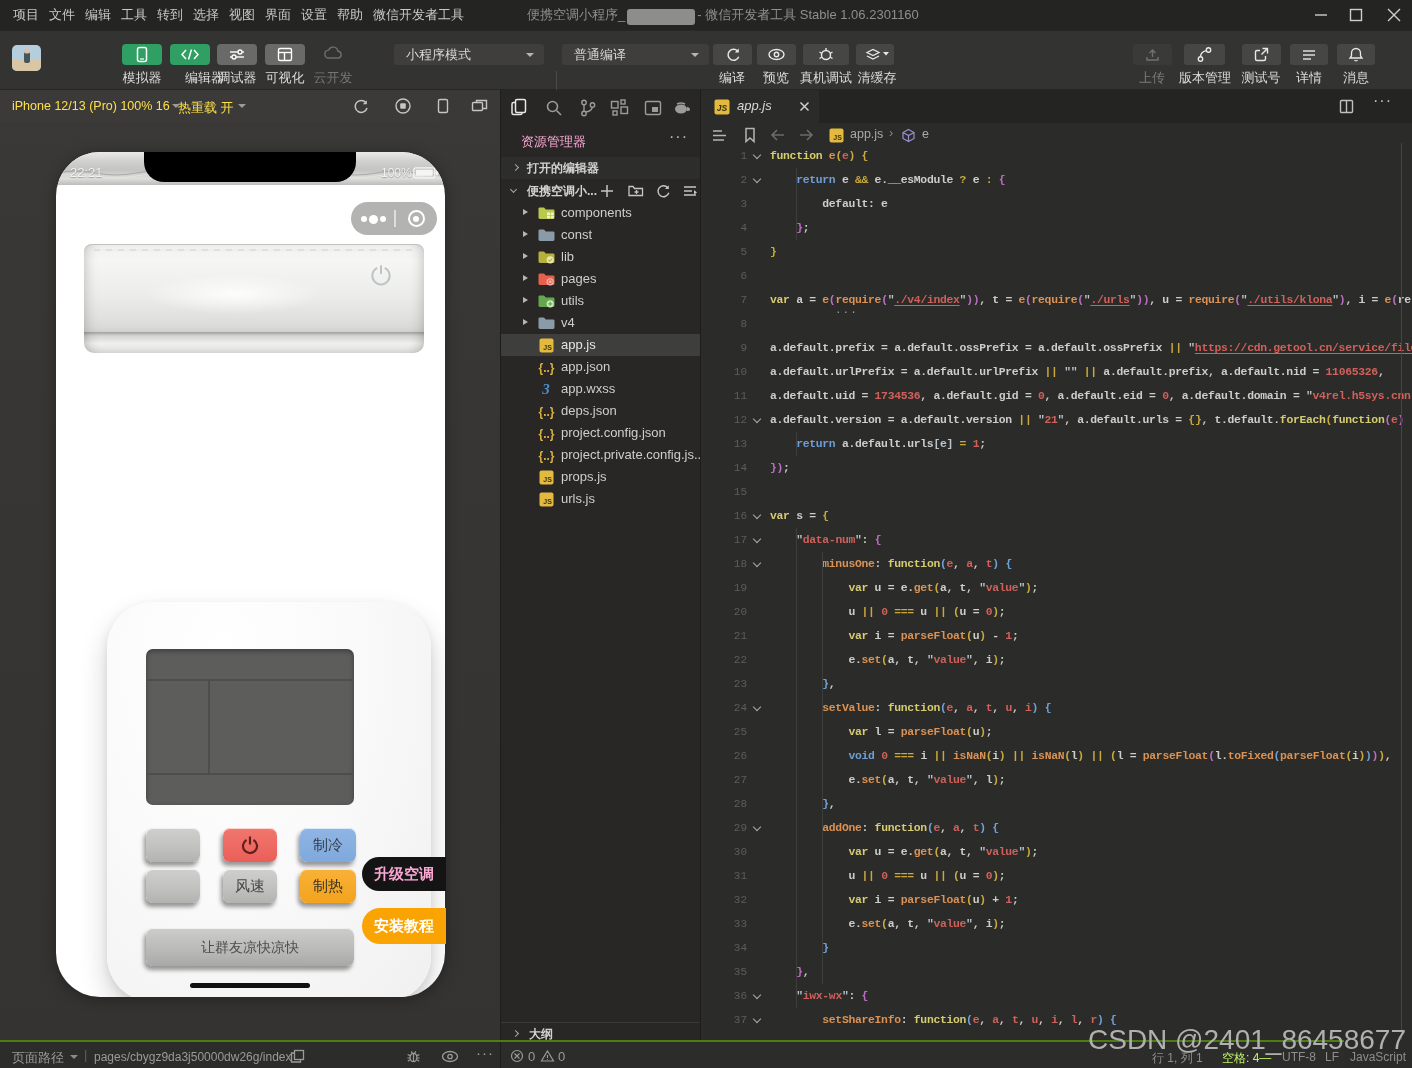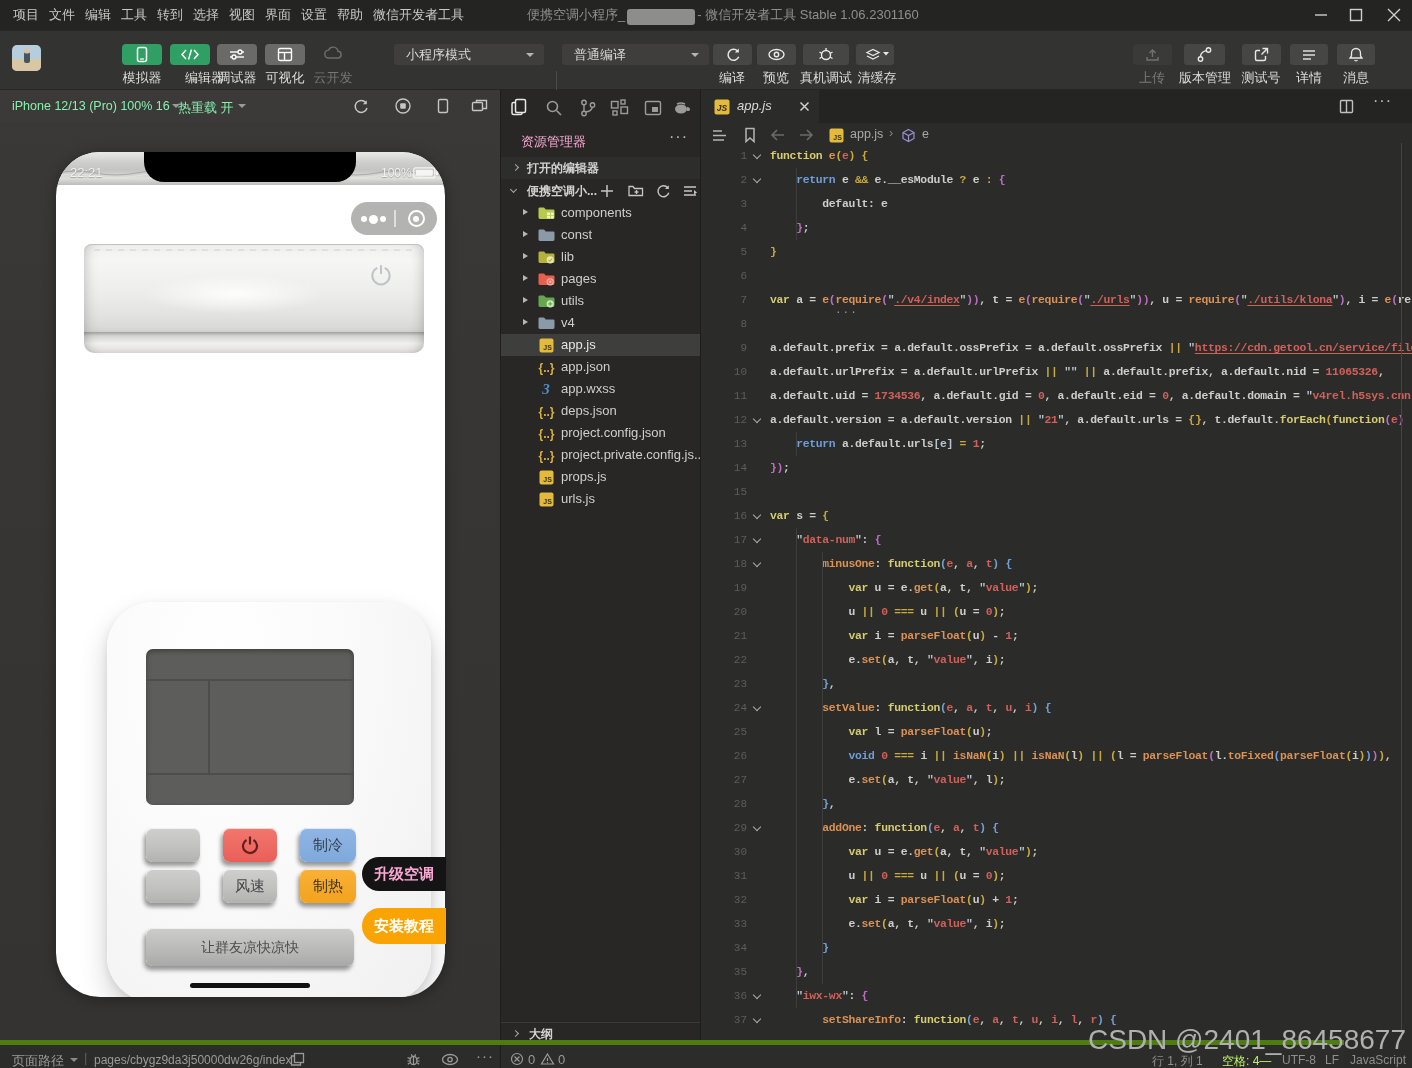--- a/index.html
+++ b/index.html
@@ -19,21 +19,21 @@
   .avatar { position:absolute; left:12px; top:14px; width:29px; height:26px; border-radius:5px; overflow:hidden; }
   .modebtn { position:absolute; top:13px; width:40px; height:21px; border-radius:4px; }
   .modebtn svg { display:block; margin:0 auto; }
   .toollabel { position:absolute; top:38px; font-size:13px; color:#dcdcdb; width:60px; text-align:center; }
   .drop { position:absolute; top:13px; height:21px; background:#3f3e3d; border-radius:3px; color:#d8d8d7; font-size:13px; line-height:21px; padding-left:12px; }
   .caret { position:absolute; right:10px; top:9px; width:0; height:0; border-left:4px solid transparent; border-right:4px solid transparent; border-top:4px solid #b5b5b5; }
   .iconbtn { position:absolute; top:13px; height:21px; background:#464645; border-radius:3px; }
 
   
   #simpanel { position:absolute; left:0; top:90px; width:500px; height:950px; background:linear-gradient(180deg,#3a3938 0%,#373635 30%,#343332 100%); }
-  #simbar { position:absolute; left:0; top:0; width:439px; height:32px; background:#3b3a39; color:#86efac; font-size:13px; }
+  #simbar { position:absolute; left:0; top:0; width:439px; height:32px; background:#3b3a39; color:#fde047; font-size:13px; }
   #phone { position:absolute; left:56px; top:62px; width:389px; height:845px; background:#ffffff; border-radius:44px; overflow:hidden; box-shadow:0 2px 14px rgba(0,0,0,0.35); }
 
   .rbtn { position:absolute; width:54px; height:34px; border-radius:7px; text-align:center; line-height:34px; font-size:15px; color:#45454a;
           background:linear-gradient(180deg,#cfcfcd 0%,#c0c0be 60%,#b2b2b0 100%);
           box-shadow:-2px 4px 4px rgba(0,0,0,0.4), inset 0 1px 0 rgba(255,255,255,0.7); }
   .rbtn.red { background:linear-gradient(180deg,#f1776e 0%,#ea5f58 100%); }
   .rbtn.blue { background:linear-gradient(180deg,#8fb5e4 0%,#7fa9dc 100%); color:#333d49; }
   .rbtn.orange { background:linear-gradient(180deg,#f8b138 0%,#f3a31d 100%); color:#3c3524; }
   .rbtn.wide { width:208px; height:38px; line-height:38px; color:#4e4e4d; font-size:14px;
           background:linear-gradient(180deg,#cdcdcb 0%,#b5b5b3 70%,#a8a8a6 100%); }
@@ -56,21 +56,21 @@
           font-family:"Liberation Mono",monospace; font-size:11.4px; letter-spacing:-0.30px; font-weight:bold; line-height:24px; white-space:pre; color:#cdcdcc; }
   #gutter { position:absolute; left:0; top:54px; width:46px; height:896px; text-align:right;
             font-family:"Liberation Mono",monospace; font-size:11px; line-height:24px; color:#5d5d5c; }
   #code > div { height:24px; } .kb { color:#6e9fd8; } .kf { color:#d6cc70; } .fn { color:#db9254; }
   .rd { color:#d0605a; } .op { color:#c9a93c; } .b1 { color:#c9a93c; } .b2 { color:#bb6ec0; }
   .b3 { color:#70a0d8; } .q { color:#b9c5ce; } .lk { text-decoration:underline; text-underline-offset:2px; }
   .guide { position:absolute; width:1px; background:#3e3e3c; }
   .fold { position:absolute; width:6px; height:6px; border-right:1.7px solid #ababab; border-bottom:1.7px solid #ababab; transform:rotate(45deg); }
 
   
-  #statusbar { position:absolute; left:0; top:1040px; width:1344px; height:28px; background:#2c2c2b; border-top:5px solid #4d7c0f; color:#9a9a99; font-size:13px; }
+  #statusbar { position:absolute; left:0; top:1040px; width:1344px; height:28px; background:#2c2c2b; border-top:2px solid #4d7c0f; color:#9a9a99; font-size:13px; }
 
   #watermark { position:absolute; left:1088px; top:1024px; color:#b0b0af; font-size:28px; white-space:nowrap; }
 </style>
 </head>
 <body>
 <div id="stage">
   <div id="titlebar">
     <div id="menus">
         <span>项目</span>
         <span>文件</span>

